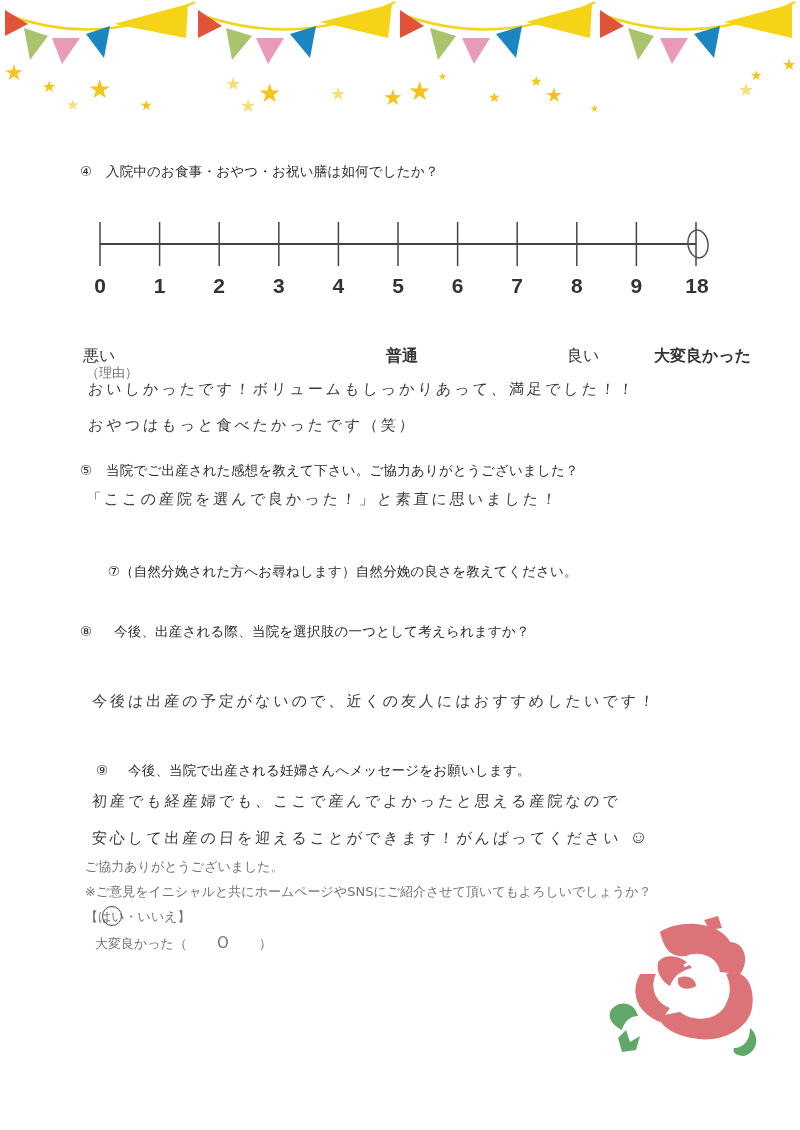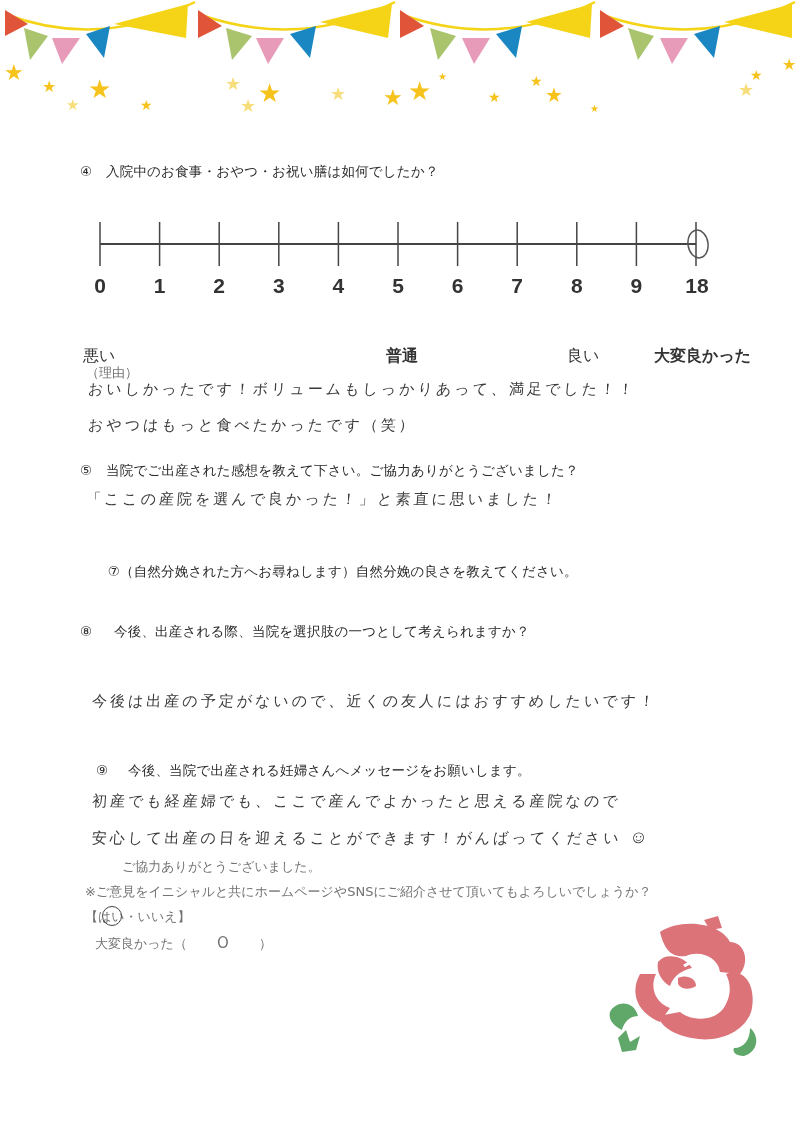--- a/index.html
+++ b/index.html
@@ -137,21 +137,21 @@
 
 <div class="abs q" style="left:96px; top:762px;">
   <span class="num" style="width:32px;">⑨</span><span>今後、当院で出産される妊婦さんへメッセージをお願いします。</span>
 </div>
 <div class="abs hand" style="left:92px; top:792px;">初産でも経産婦でも、ここで産んでよかったと思える産院なので</div>
 <div class="abs hand" style="left:92px; top:826px;">
   <span>安心して出産の日を迎えることができます！がんばってください</span>
   <span style="font-size:18px;">☺</span>
 </div>
 
-<div class="abs small" style="left:85px; top:858px;margin-left:37px;">ご協力ありがとうございました。</div>
+<div class="abs small" style="left:85px; top:858px;">ご協力ありがとうございました。</div>
 <div class="abs small" style="left:85px; top:883px;">※ご意見をイニシャルと共にホームページやSNSにご紹介させて頂いてもよろしいでしょうか？</div>
 <div class="abs small" style="left:85px; top:908px;">
   <span>【</span><span style="position:relative; display:inline-block;">はい</span><span>・</span><span>いいえ</span><span>】</span>
 </div>
 <div class="abs" style="left:102px; top:906px; width:18px; height:18px; border:1.2px solid #444; border-radius:50%;"></div>
 <div class="abs small" style="left:95px; top:934px;">
   <span>大変良かった（</span>
   <span style="display:inline-block; margin:0 26px; font-size:15px;">O</span>
   <span>）</span>
 </div>

